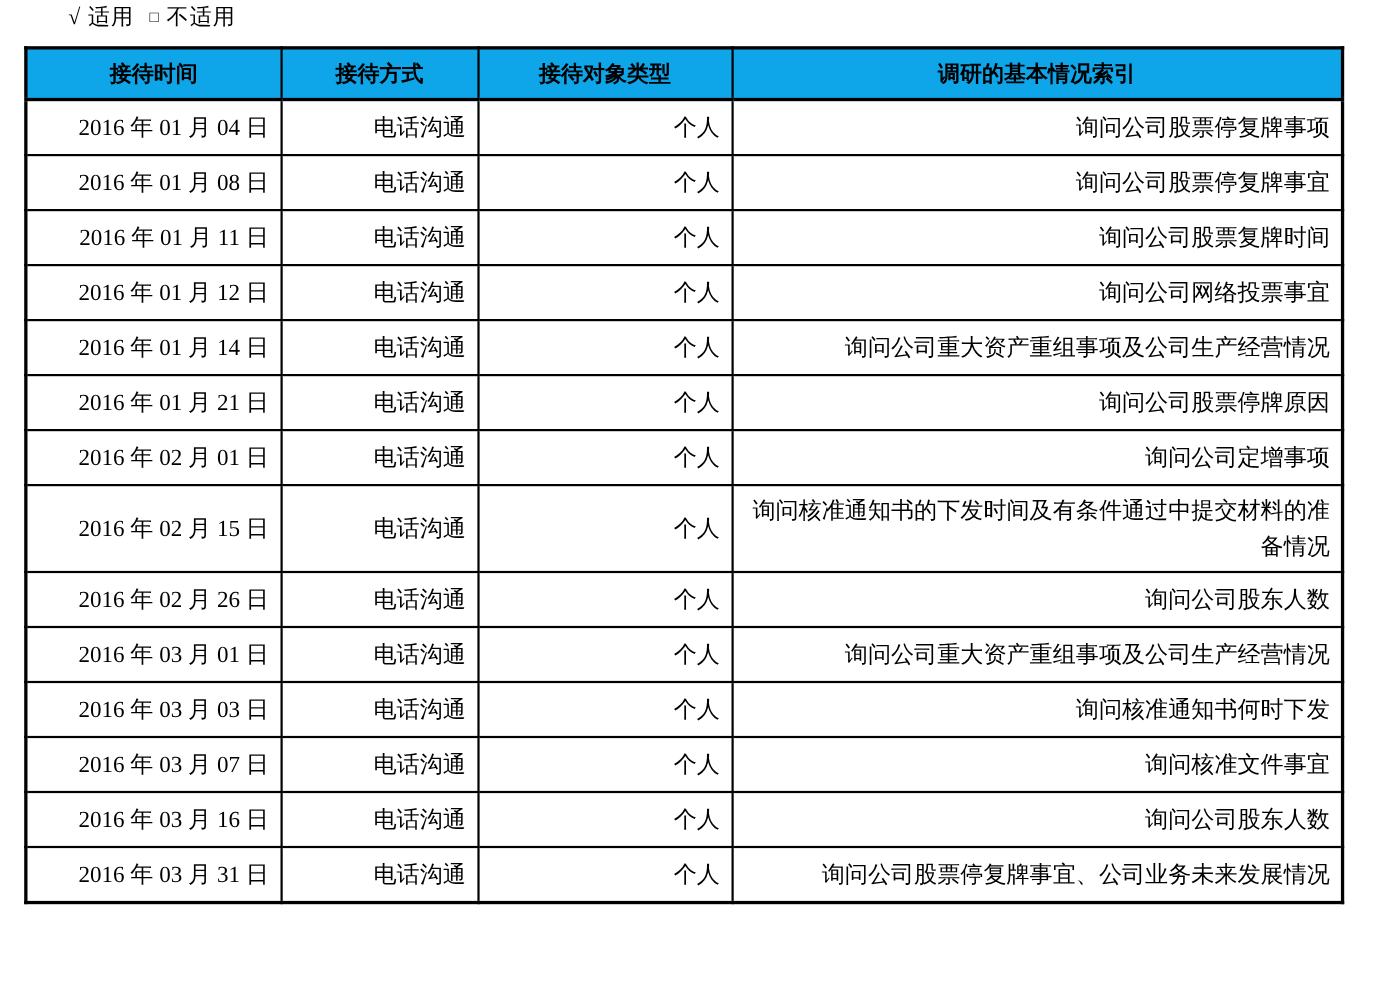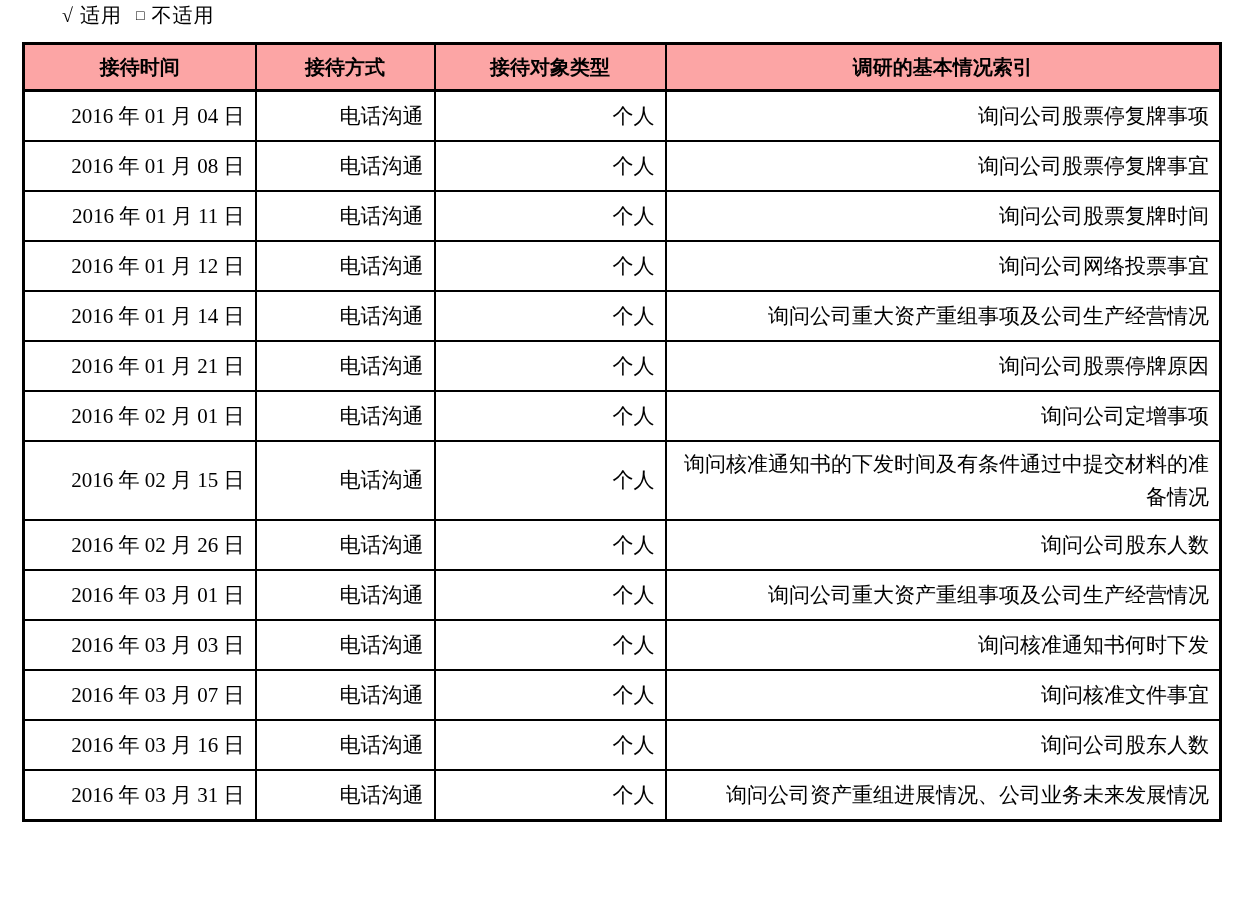--- a/index.html
+++ b/index.html
@@ -37,21 +37,21 @@
   table.records {
     position: absolute;
     left: 22px;
     top: 42px;
     width: 1197px;
     border-collapse: collapse;
     table-layout: fixed;
     border: 3px solid #000;
   }
   table.records th {
-    background: #fca5a5;
+    background: #0ea5e9;
     border: 2px solid #000;
     border-bottom: 3px solid #000;
     font-size: 20px;
     font-weight: bold;
     text-align: center;
     height: 44px;
     padding: 0 4px;
   }
   table.records td {
     border: 2px solid #000;
@@ -168,18 +168,18 @@
         <tr>
     <td class="date-cell">2016 年 03 月 16 日</td>
     <td>电话沟通</td>
     <td>个人</td>
     <td>询问公司股东人数</td>
   </tr>
         <tr>
     <td class="date-cell">2016 年 03 月 31 日</td>
     <td>电话沟通</td>
     <td>个人</td>
-    <td>询问公司资产重组进展情况、公司业务未来发展情况</td>
+    <td>询问公司股票停复牌事宜、公司业务未来发展情况</td>
   </tr>
       </tbody>
   </table>
 
 </div>
 
 </body></html>

